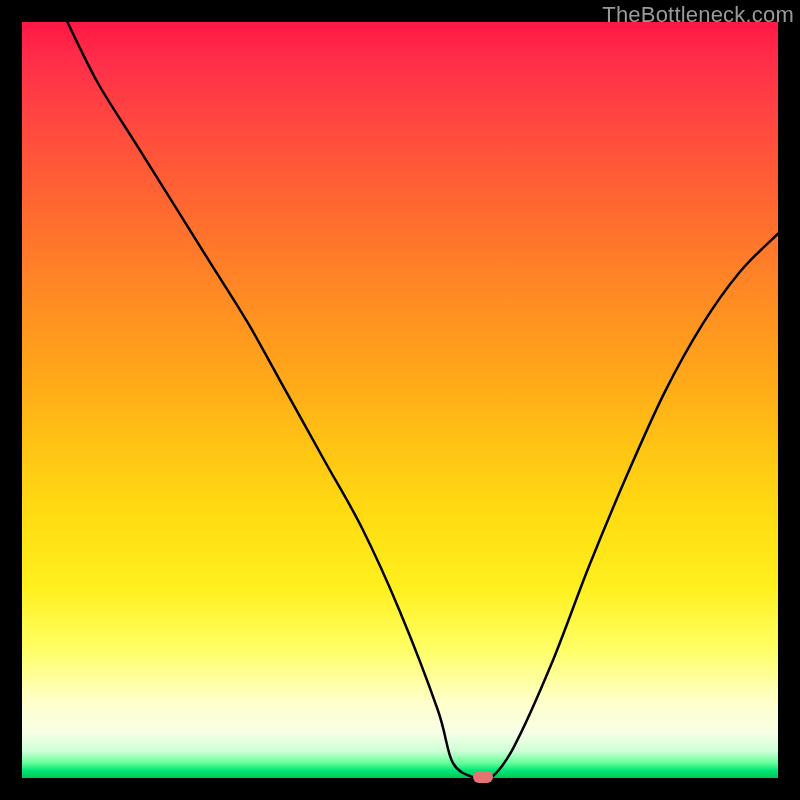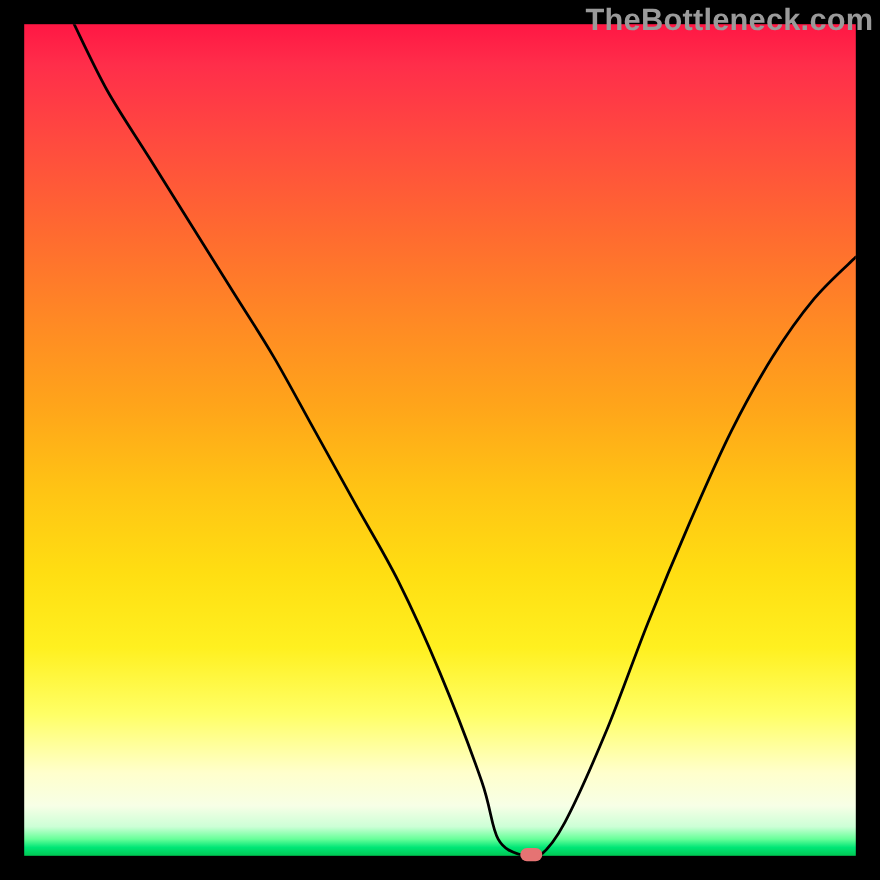--- a/index.html
+++ b/index.html
@@ -41,22 +41,22 @@
       #66ff99 98%,
       #00e676 99%,
       #00c853 100%
     );
   }
   .watermark {
     position: absolute;
     top: 2px;
     right: 6px;
     color: #9a9a9a;
-    font-size: 28px;
-    font-weight: 700;
+    font-size: 22px;
+    font-weight: 400;
     letter-spacing: 0.2px;
     z-index: 4;
   }
   svg.curve {
     position: absolute;
     left: 0;
     top: 0;
     width: 756px;
     height: 756px;
     z-index: 2;

